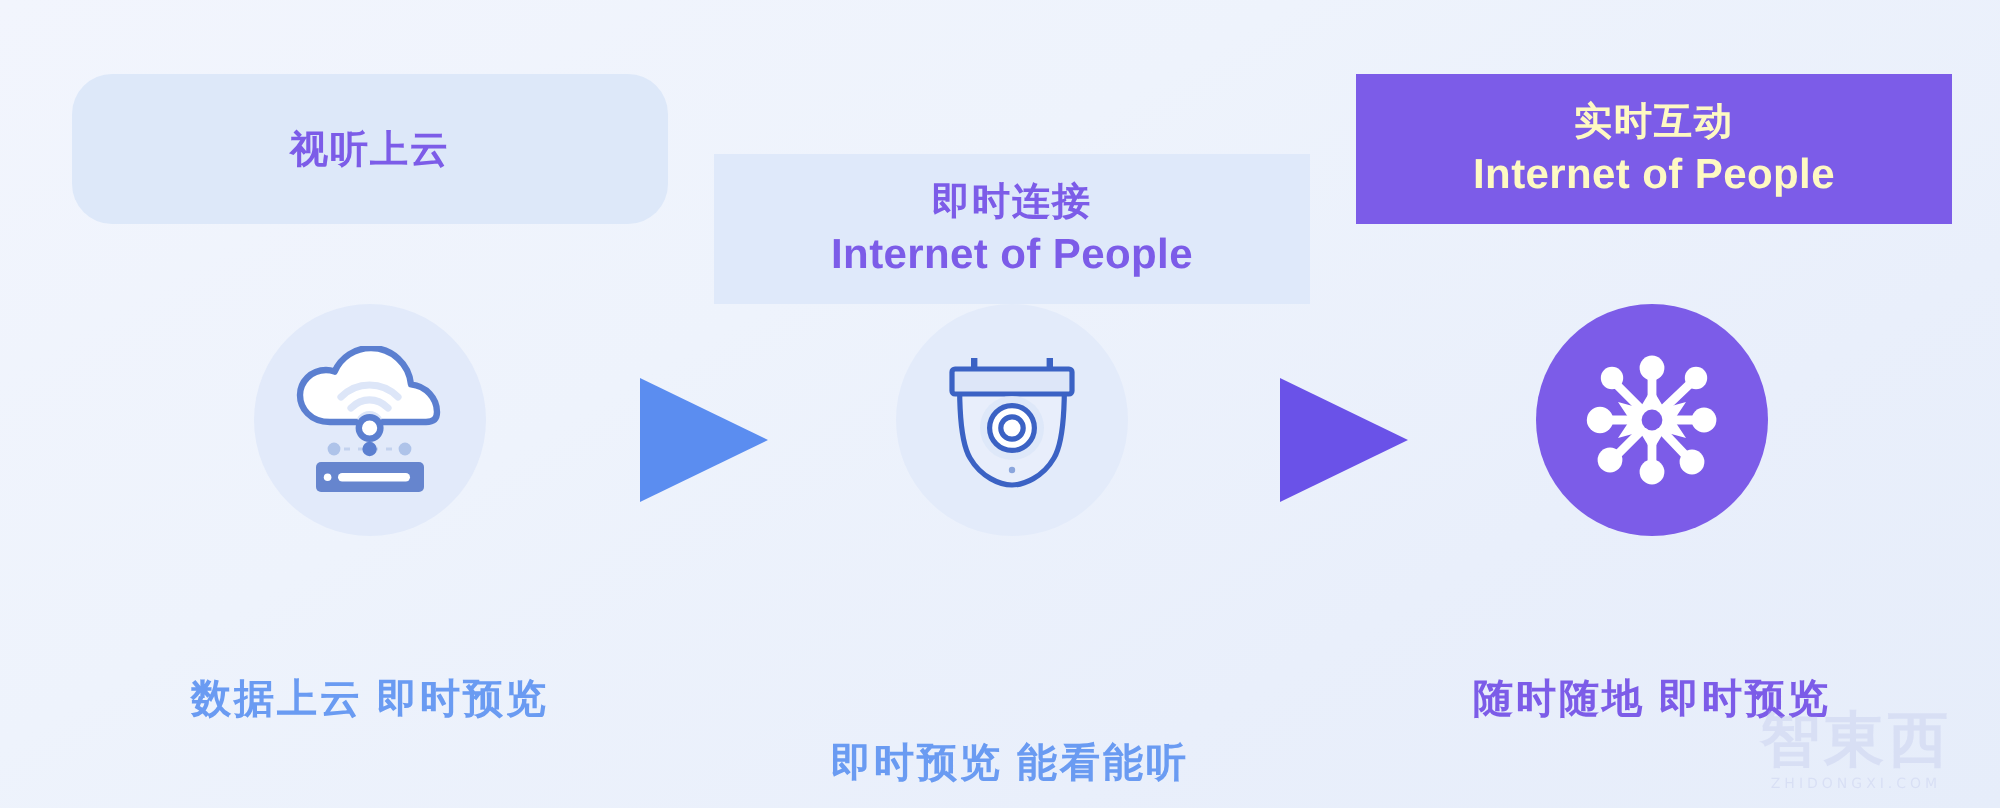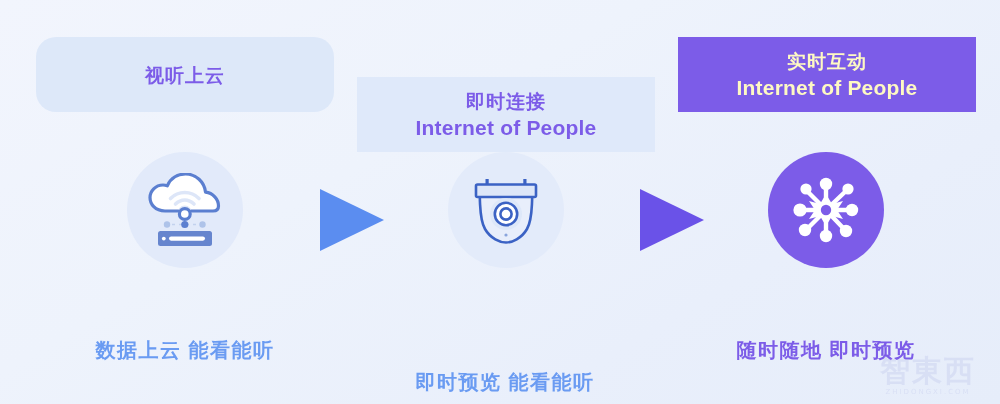--- a/index.html
+++ b/index.html
@@ -213,21 +213,21 @@
       <circle cx="10" cy="36" r="6.6" fill="#ffffff"></circle>
       <circle cx="16" cy="15" r="5.6" fill="#ffffff"></circle>
 
       <circle cx="36" cy="36" r="5.2" fill="#7c5ce8"></circle>
     </svg>
   </div>
 
   <div class="arrow arrow-1"></div>
   <div class="arrow arrow-2"></div>
 
-  <div class="caption caption-1">数据上云 能看能听</div>
+  <div class="caption caption-1">数据上云 即时预览</div>
   <div class="caption caption-2">即时预览 能看能听</div>
   <div class="caption caption-3">随时随地 即时预览</div>
 
   <div class="watermark">
     <div class="wm-main">智東西</div>
     <div class="wm-sub">ZHIDONGXI.COM</div>
   </div>
 
 </div>
 

